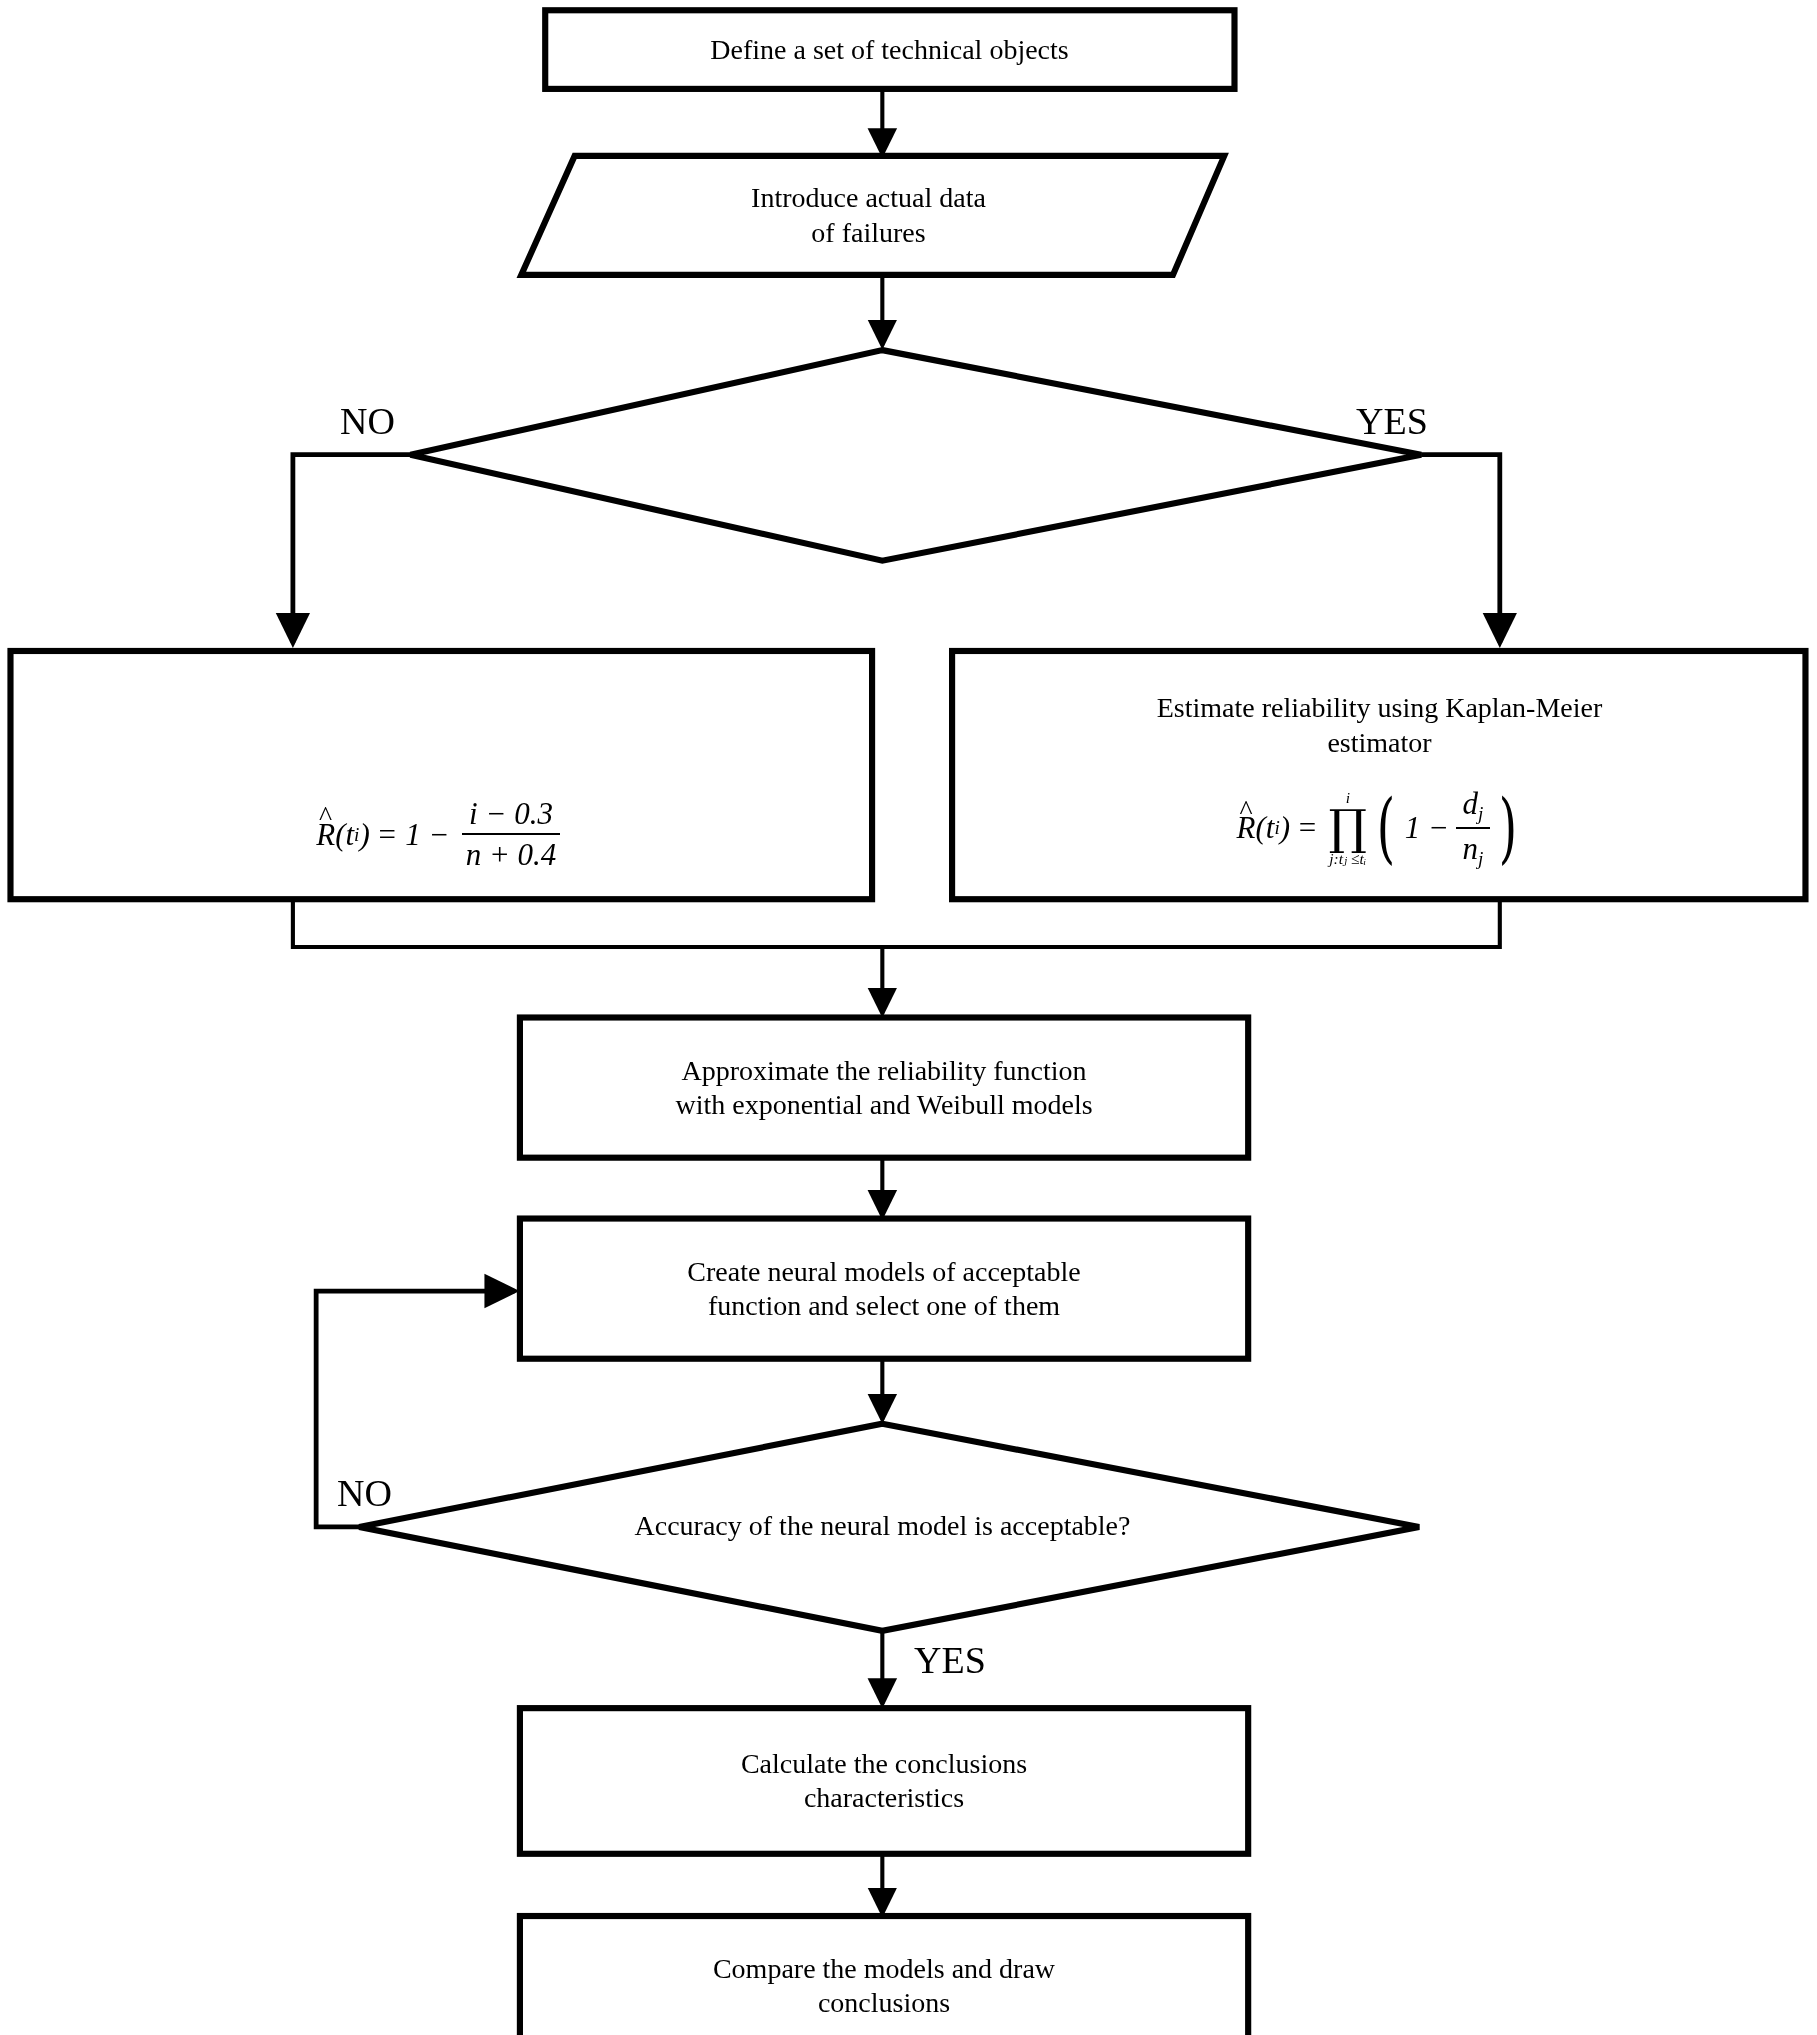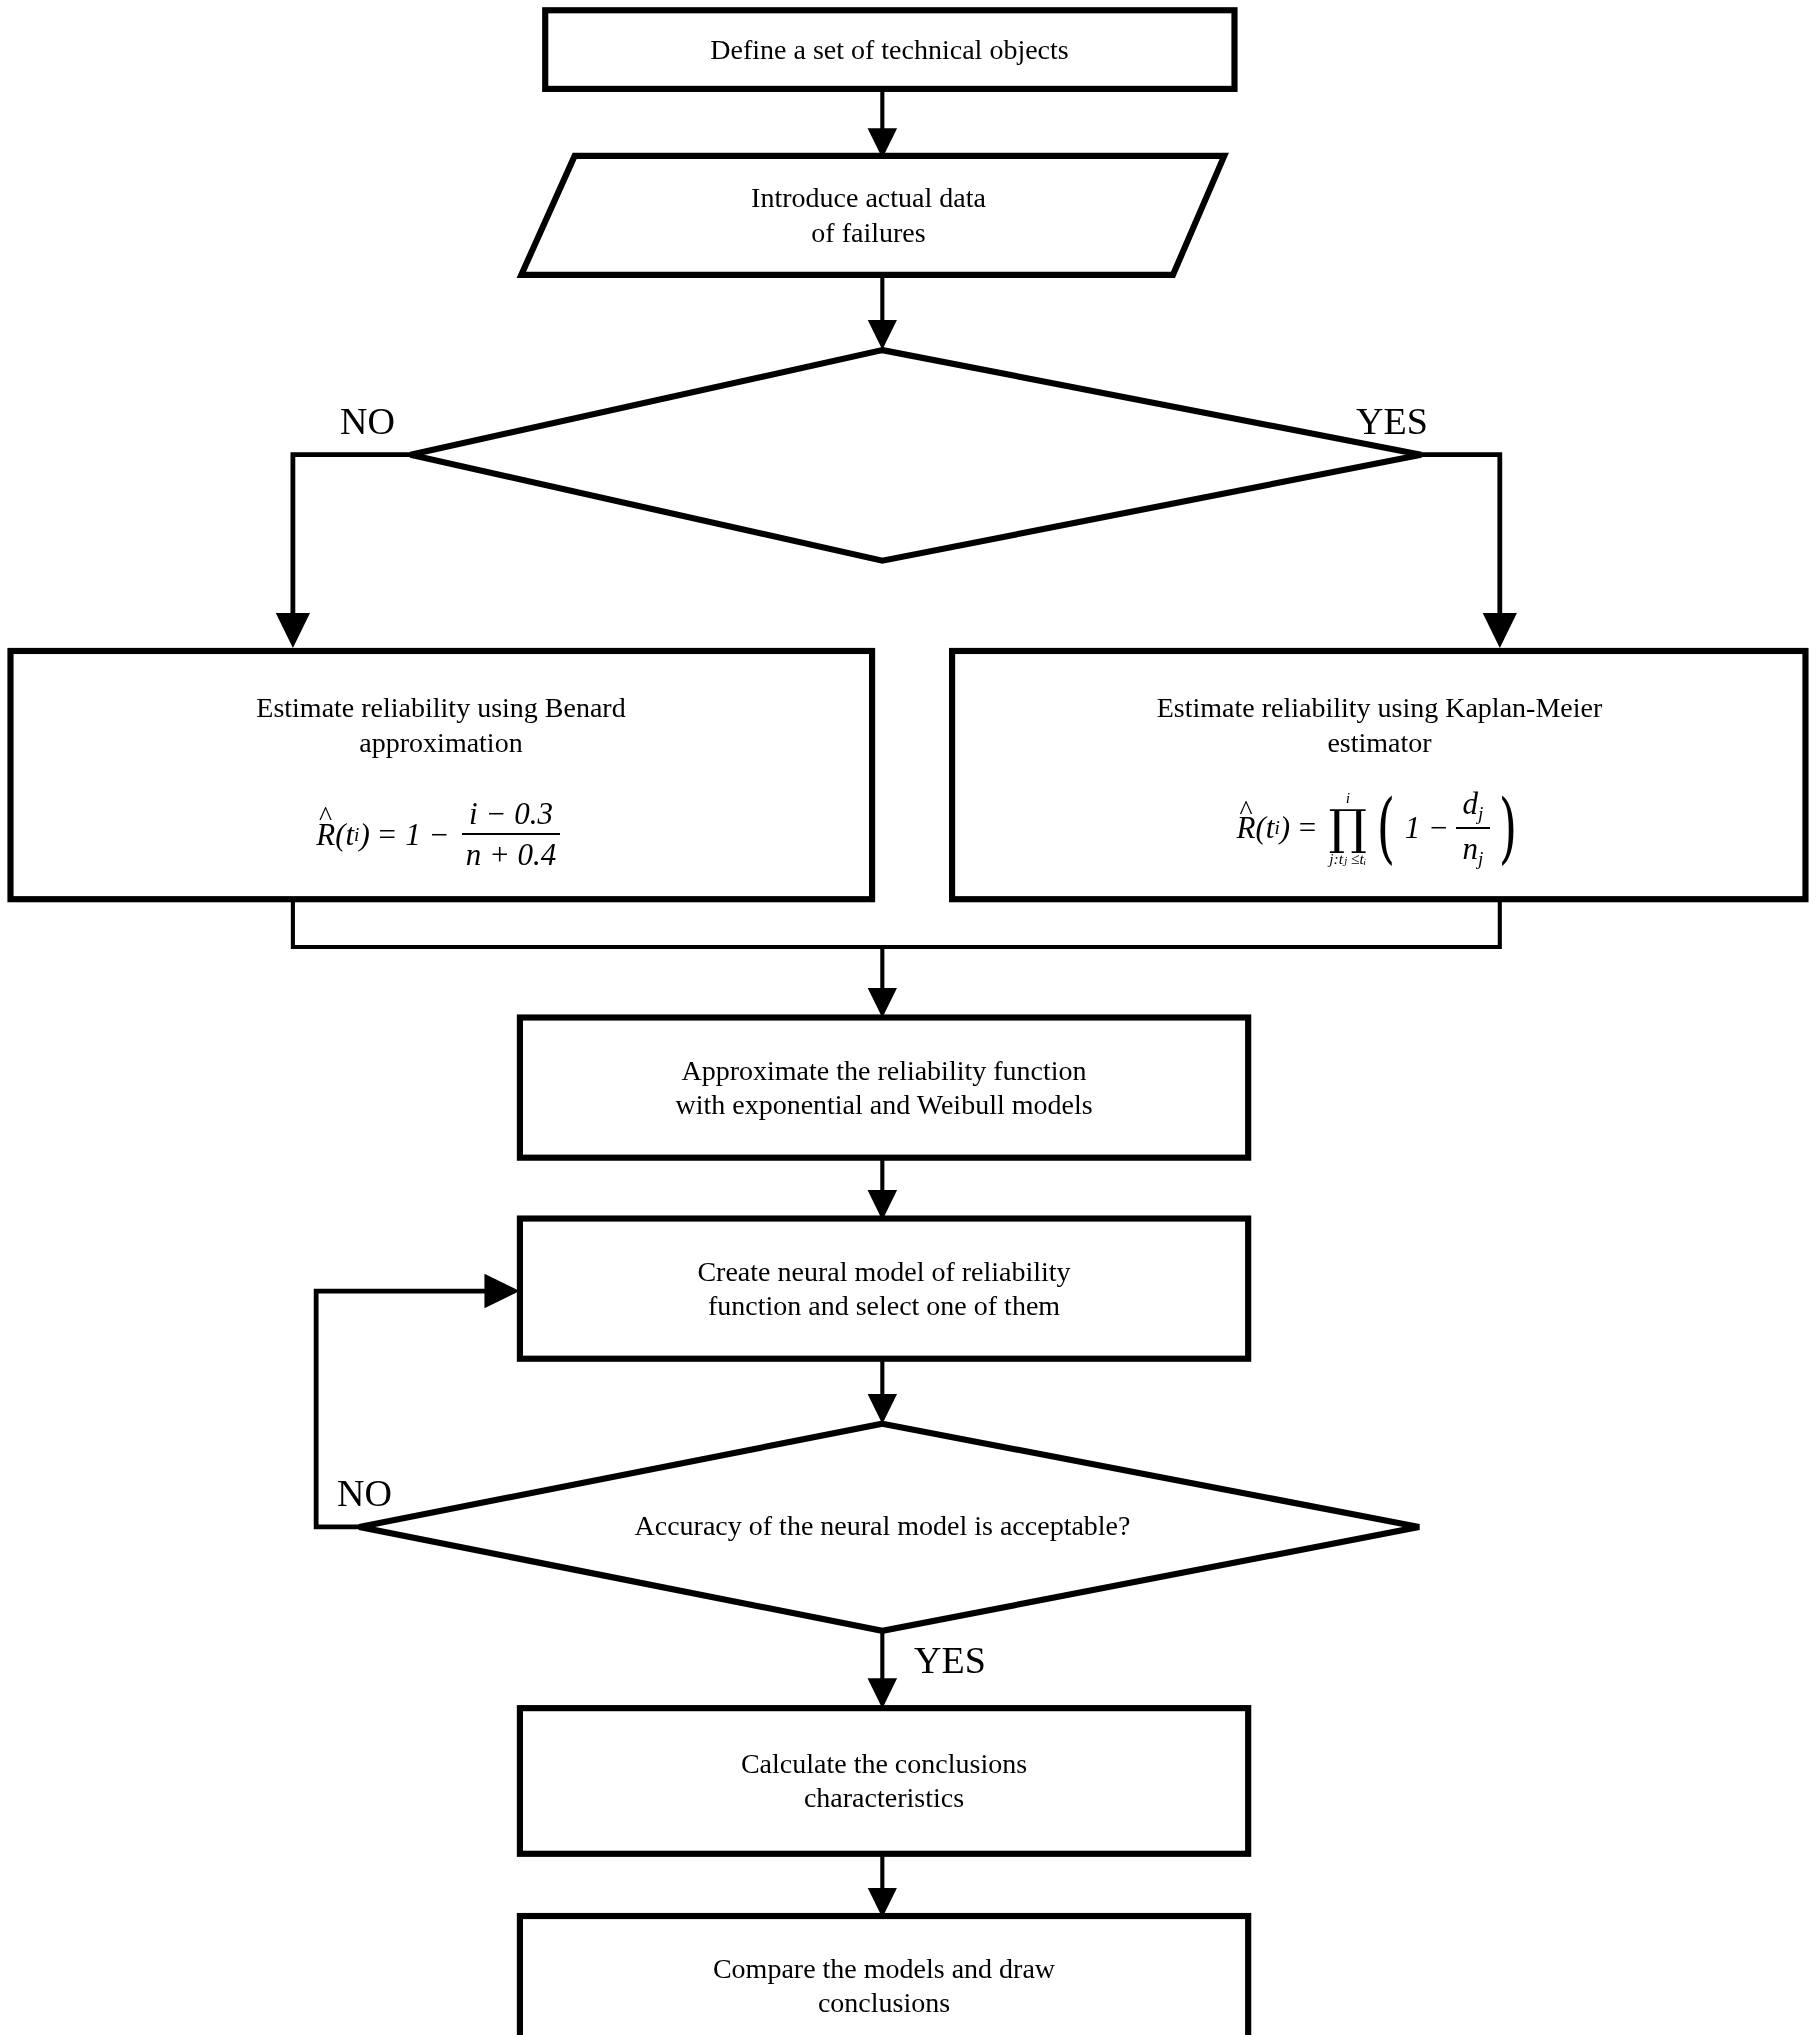--- a/index.html
+++ b/index.html
@@ -166,30 +166,28 @@
 
     <rect x="760" y="2802" width="1065" height="205" fill="#ffffff" stroke="#000000" stroke-width="9"></rect>
   </svg>
 
   <div class="node-text" style="left:545px; top:10.3px; width:689px; height:79px;">Define a set of technical objects</div>
 
   <div class="node-text" style="left:540px; top:161px; width:657px; height:109px;">Introduce actual data
 of failures</div>
 
 
-  <div class="node-text" style="left:24px; top:674px; width:834px; height:103px;">Estimate reliability  using Benard
-approximation</div>
 
   <div class="node-text" style="left:964px; top:674px; width:831px; height:103px;">Estimate reliability  using Kaplan-Meier
 estimator</div>
 
   <div class="node-text" style="left:520px; top:1018px; width:728px; height:140px;">Approximate the reliability  function
 with exponential and Weibull models</div>
 
-  <div class="node-text" style="left:520px; top:1219px; width:728px; height:140px;">Create neural model of reliability
+  <div class="node-text" style="left:520px; top:1219px; width:728px; height:140px;">Create neural models of acceptable
 function and select one of them</div>
 
   <div class="node-text" style="left:438px; top:1492px; width:889px; height:68px;">Accuracy of the neural model is acceptable?</div>
 
   <div class="node-text" style="left:520px; top:1708px; width:728px; height:146px;">Calculate the conclusions
 characteristics</div>
 
   <div class="node-text" style="left:520px; top:1916px; width:728px; height:140px;">Compare the models and draw
 conclusions</div>
 

